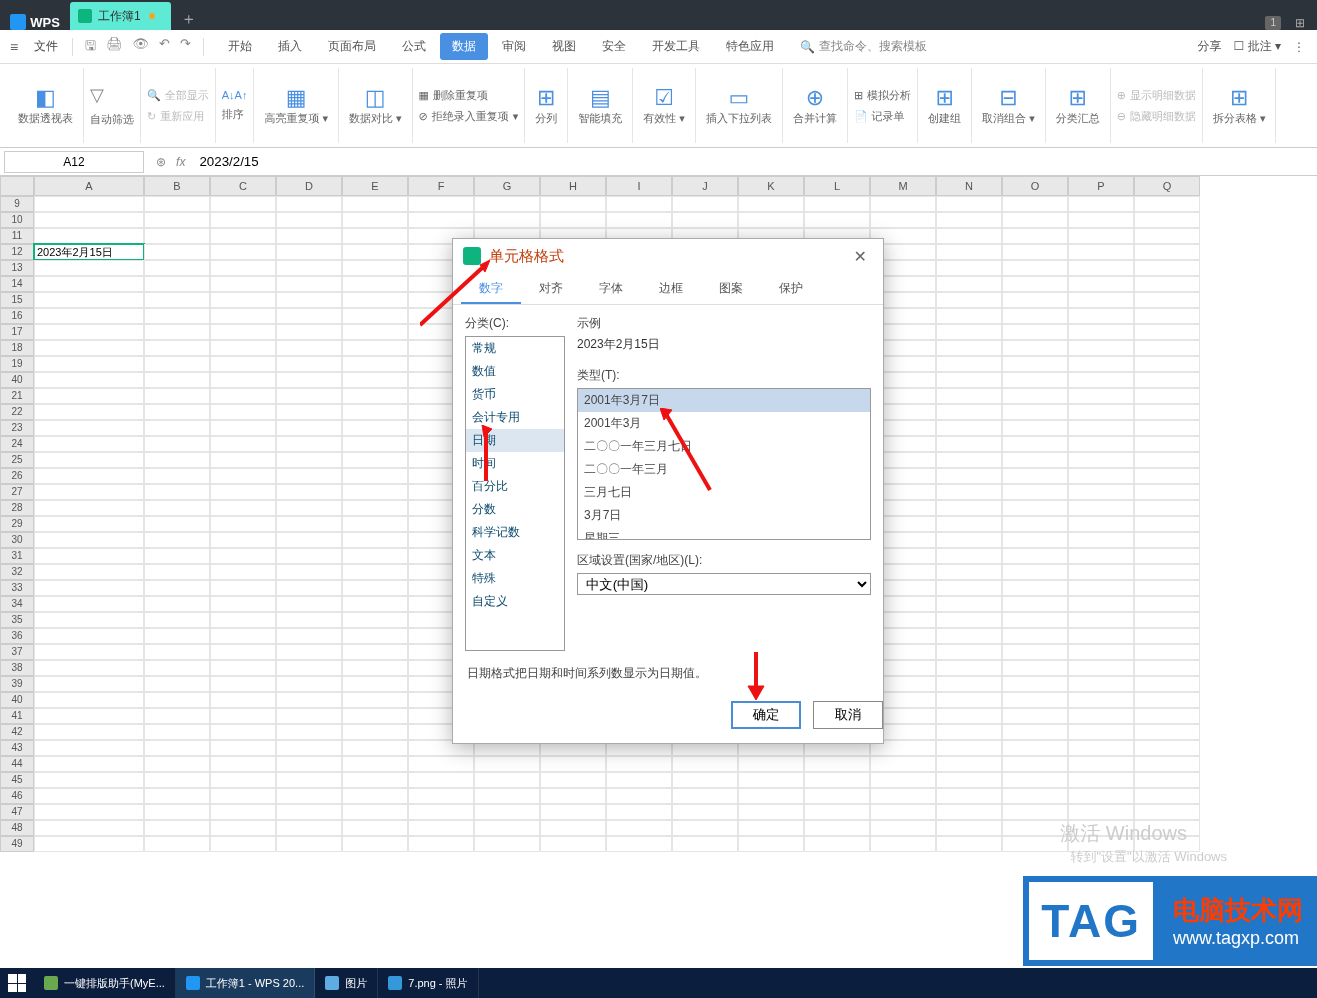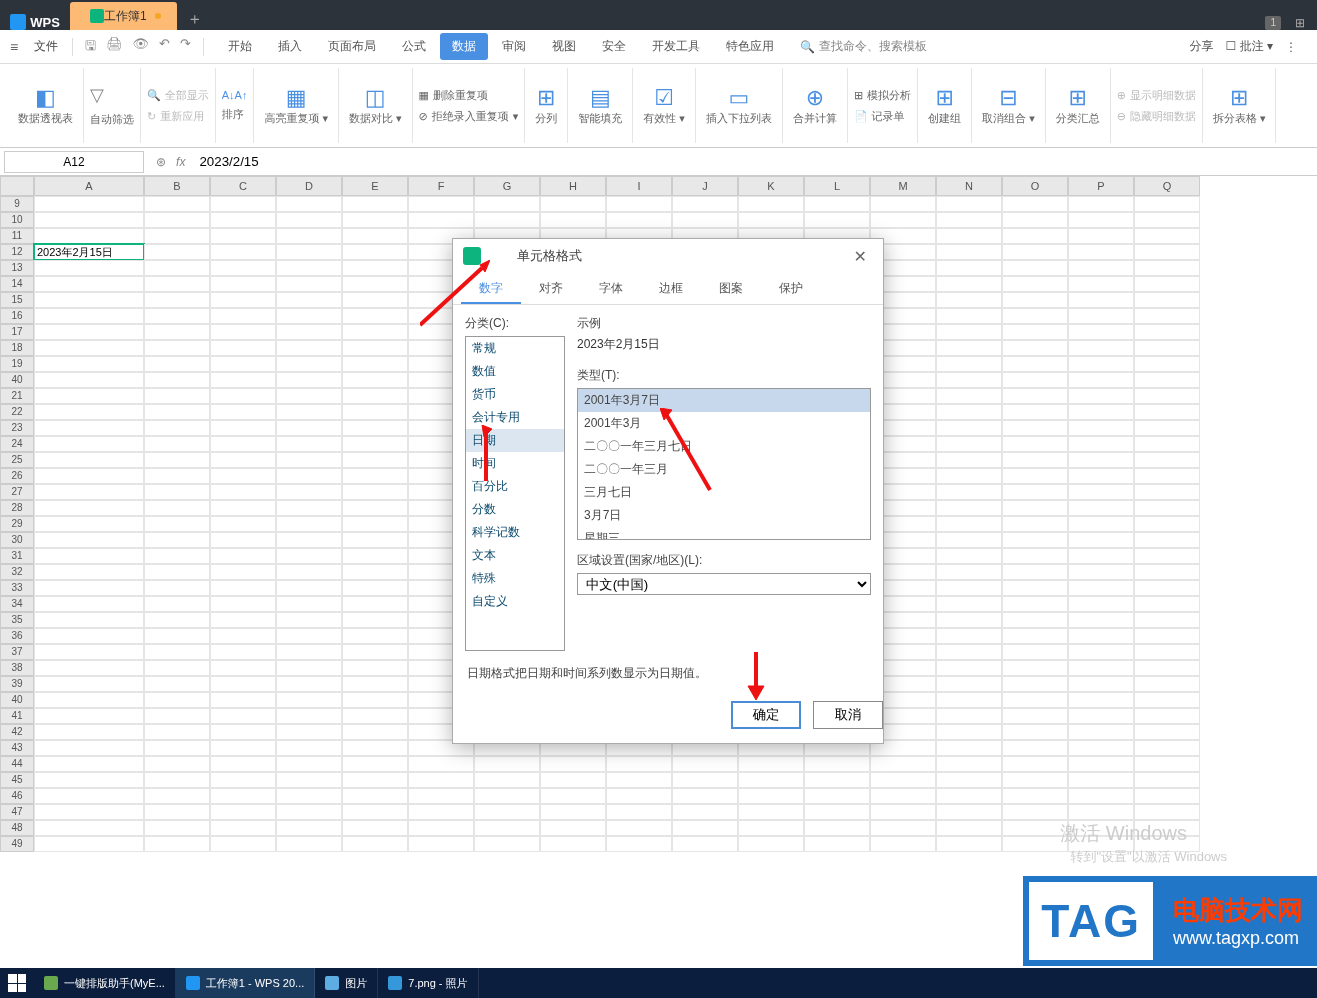--- a/index.html
+++ b/index.html
@@ -2,39 +2,39 @@
 <html><head>
 <meta charset="utf-8">
 <style>
 * { box-sizing: border-box; margin: 0; padding: 0; font-family: "Microsoft YaHei", sans-serif; }
 body { width: 1317px; height: 998px; background: #fff; overflow: hidden; position: relative; font-size: 12px; }
 
 
 .titlebar { height: 30px; background: #2d333b; display: flex; align-items: flex-end; color: #ccc; }
 .app-logo { width: 70px; display: flex; align-items: center; justify-content: center; gap: 4px; color: #fff; font-weight: bold; font-size: 13px; }
 .app-logo-icon { width: 16px; height: 16px; background: #2196f3; border-radius: 2px; display: inline-block; }
-.doc-tab { height: 28px; background: #fdba74; color: #333; display: flex; align-items: center; padding: 0 30px 0 20px; border-radius: 3px 3px 0 0; position: relative; margin-top: 2px; }
+.doc-tab { height: 28px; background: #5eead4; color: #333; display: flex; align-items: center; padding: 0 30px 0 8px; border-radius: 3px 3px 0 0; gap: 6px; position: relative; margin-top: 2px; }
 .doc-tab-icon { width: 14px; height: 14px; background: #0db47e; border-radius: 2px; display: inline-block; }
 .tab-dot { position: absolute; right: 16px; top: 11px; width: 6px; height: 6px; border-radius: 50%; background: #f5a623; }
 .new-tab { color: #aaa; font-size: 16px; padding: 0 10px; cursor: pointer; }
 .titlebar-right { margin-left: auto; display: flex; gap: 14px; padding-right: 12px; }
 .titlebar-badge { background: #666; padding: 1px 5px; border-radius: 2px; font-size: 10px; }
 
 
 .menubar { height: 34px; border-bottom: 1px solid #ddd; display: flex; align-items: center; padding-left: 10px; background: #fff; }
 .hamburger { width: 16px; font-size: 14px; color: #666; }
 .file-menu { padding: 0 8px; color: #444; }
 .quick-icons { display: flex; gap: 10px; padding: 0 6px; color: #888; }
 .quick-icons span { font-size: 13px; }
 .vdiv { width: 1px; height: 18px; background: #ddd; margin: 0 6px; }
 .menu-tabs { display: flex; gap: 2px; margin-left: 6px; }
 .menu-tab { padding: 5px 12px; color: #555; border-radius: 3px; cursor: pointer; }
 .menu-tab.active { background: #4a90e2; color: #fff; }
 .search-menu { color: #888; margin-left: 14px; display: flex; align-items: center; gap: 4px; }
-.menubar-right { margin-left: auto; display: flex; align-items: center; gap: 12px; padding-right: 20px; color: #555; }
+.menubar-right { margin-left: auto; display: flex; align-items: center; gap: 12px; padding-right: 12px; color: #555; }
 
 
 .ribbon { height: 84px; border-bottom: 1px solid #ccc; display: flex; align-items: stretch; padding: 4px 8px; background: #fff; }
 .ribbon-group { display: flex; flex-direction: column; align-items: center; justify-content: center; padding: 0 10px; border-right: 1px solid #e5e5e5; color: #666; font-size: 11px; }
 .ribbon-group.small { padding: 0 6px; }
 .ribbon-icon { font-size: 22px; color: #4a90e2; }
 .ribbon-icon.grey { color: #888; }
 .ribbon-row { display: flex; align-items: center; gap: 4px; white-space: nowrap; }
 .ribbon-inner-col { display: flex; flex-direction: column; gap: 6px; align-items: flex-start; justify-content: center; }
 .disabled-text { color: #bbb; }
@@ -55,21 +55,21 @@
 .row { display: flex; height: 16px; }
 .row-header { width: 34px; border: 1px solid #ccc; background: #e8e8e8; text-align: center; font-size: 10px; line-height: 14px; color: #555; }
 .cell { width: 66px; border: 1px solid #e5e5e5; font-size: 11px; padding-left: 2px; line-height: 14px; }
 .cell.wide { width: 110px; }
 .active-cell { outline: 2px solid #0db47e; outline-offset: -1px; }
 
 
 .dialog { position: absolute; left: 452px; top: 238px; width: 432px; height: 506px; background: #fff; border: 1px solid #aaa; box-shadow: 0 4px 20px rgba(0,0,0,0.3); }
 .dlg-titlebar { height: 34px; display: flex; align-items: center; padding: 0 10px; }
 .dlg-logo { width: 18px; height: 18px; background: #0db47e; border-radius: 3px; margin-right: 8px; }
-.dlg-title { flex: 1; color: #404040; font-size: 13px; margin-left: 28px; }
+.dlg-title { flex: 1; color: #c2410c; font-size: 15px; }
 .dlg-close { font-size: 16px; color: #666; cursor: pointer; padding: 2px 6px; }
 .dlg-tabs { height: 32px; display: flex; border-bottom: 1px solid #ddd; padding-left: 8px; }
 .dlg-tab { padding: 7px 18px; color: #555; cursor: pointer; }
 .dlg-tab.active { border-bottom: 2px solid #4a90e2; color: #4a90e2; }
 .dlg-body { padding: 10px 12px; display: flex; gap: 12px; }
 .category-area { width: 100px; }
 .cat-label { margin-bottom: 4px; color: #444; }
 .cat-list { border: 1px solid #999; height: 315px; overflow-y: auto; }
 .cat-item { padding: 3px 6px; cursor: pointer; color: #0c4a6e; }
 .cat-item.selected { background: #dce6f0; }

